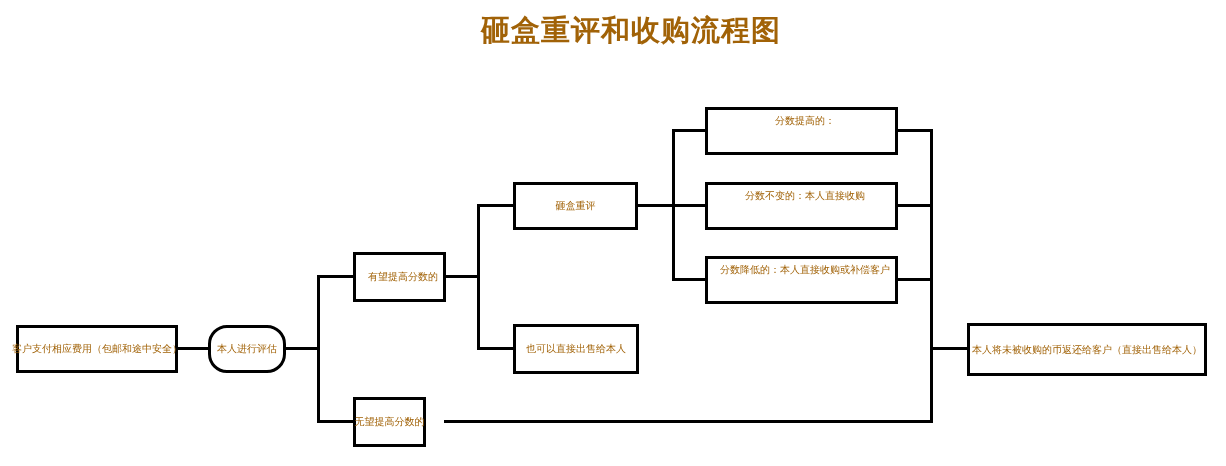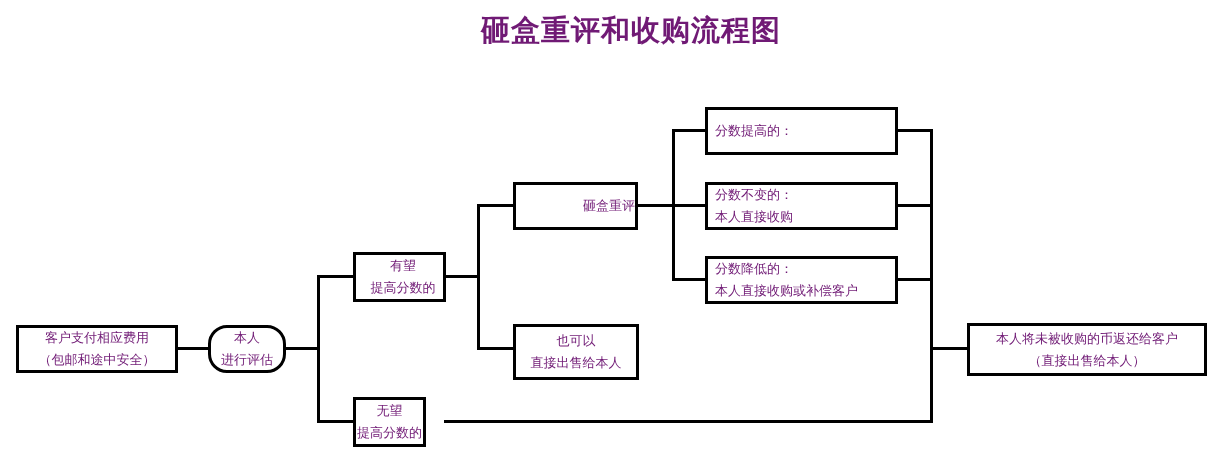--- a/index.html
+++ b/index.html
@@ -7,43 +7,43 @@
     padding: 0;
     background: #ffffff;
     font-family: "Liberation Sans", "DejaVu Sans", sans-serif;
   }
   #canvas {
     position: relative;
     width: 1226px;
     height: 466px;
     background: #ffffff;
     overflow: hidden;
-    color: #701a75;
+    color: #a16207;
   }
   .diagram-title {
     position: absolute;
     left: 0;
     top: 11px;
     width: 1262px; 
     text-align: center;
     font-size: 29px;
     font-weight: bold;
     letter-spacing: 1px;
     white-space: nowrap;
   }
   .node {
     position: absolute;
     box-sizing: border-box;
     border: 3px solid #000000;
     background: #ffffff;
     display: flex;
-    flex-direction: column;
+    flex-direction: row;
     justify-content: center;
     align-items: center;
-    font-size: 13px;
+    font-size: 10px;
     line-height: 22px;
     white-space: nowrap;
     z-index: 2;
   }
   .node.left-align {
     align-items: flex-start;
     padding-left: 7px;
   }
   .hline, .vline {
     position: absolute;
@@ -73,25 +73,25 @@
   <div class="node" style="left:353px; top:252px; width:93px; height:50px;padding-left:7px;">
     <span>有望</span>
     <span>提高分数的</span>
   </div>
 
   <div class="node" style="left:353px; top:397px; width:73px; height:50px;">
     <span>无望</span>
     <span>提高分数的</span>
   </div>
 
-  <div class="node" style="left:513px; top:182px; width:125px; height:48px;align-items:flex-end;">
+  <div class="node" style="left:513px; top:182px; width:125px; height:48px;">
     <span>砸盒重评</span>
   </div>
 
-  <div class="node" style="left:513px; top:324px; width:126px; height:56px;">
+  <div class="node" style="left:513px; top:324px; width:126px; height:50px;">
     <span>也可以</span>
     <span>直接出售给本人</span>
   </div>
 
   <div class="node left-align" style="left:705px; top:107px; width:193px; height:48px;">
     <span>分数提高的：</span>
   </div>
 
   <div class="node left-align" style="left:705px; top:256px; width:193px; height:48px;">
     <span>分数降低的：</span>

